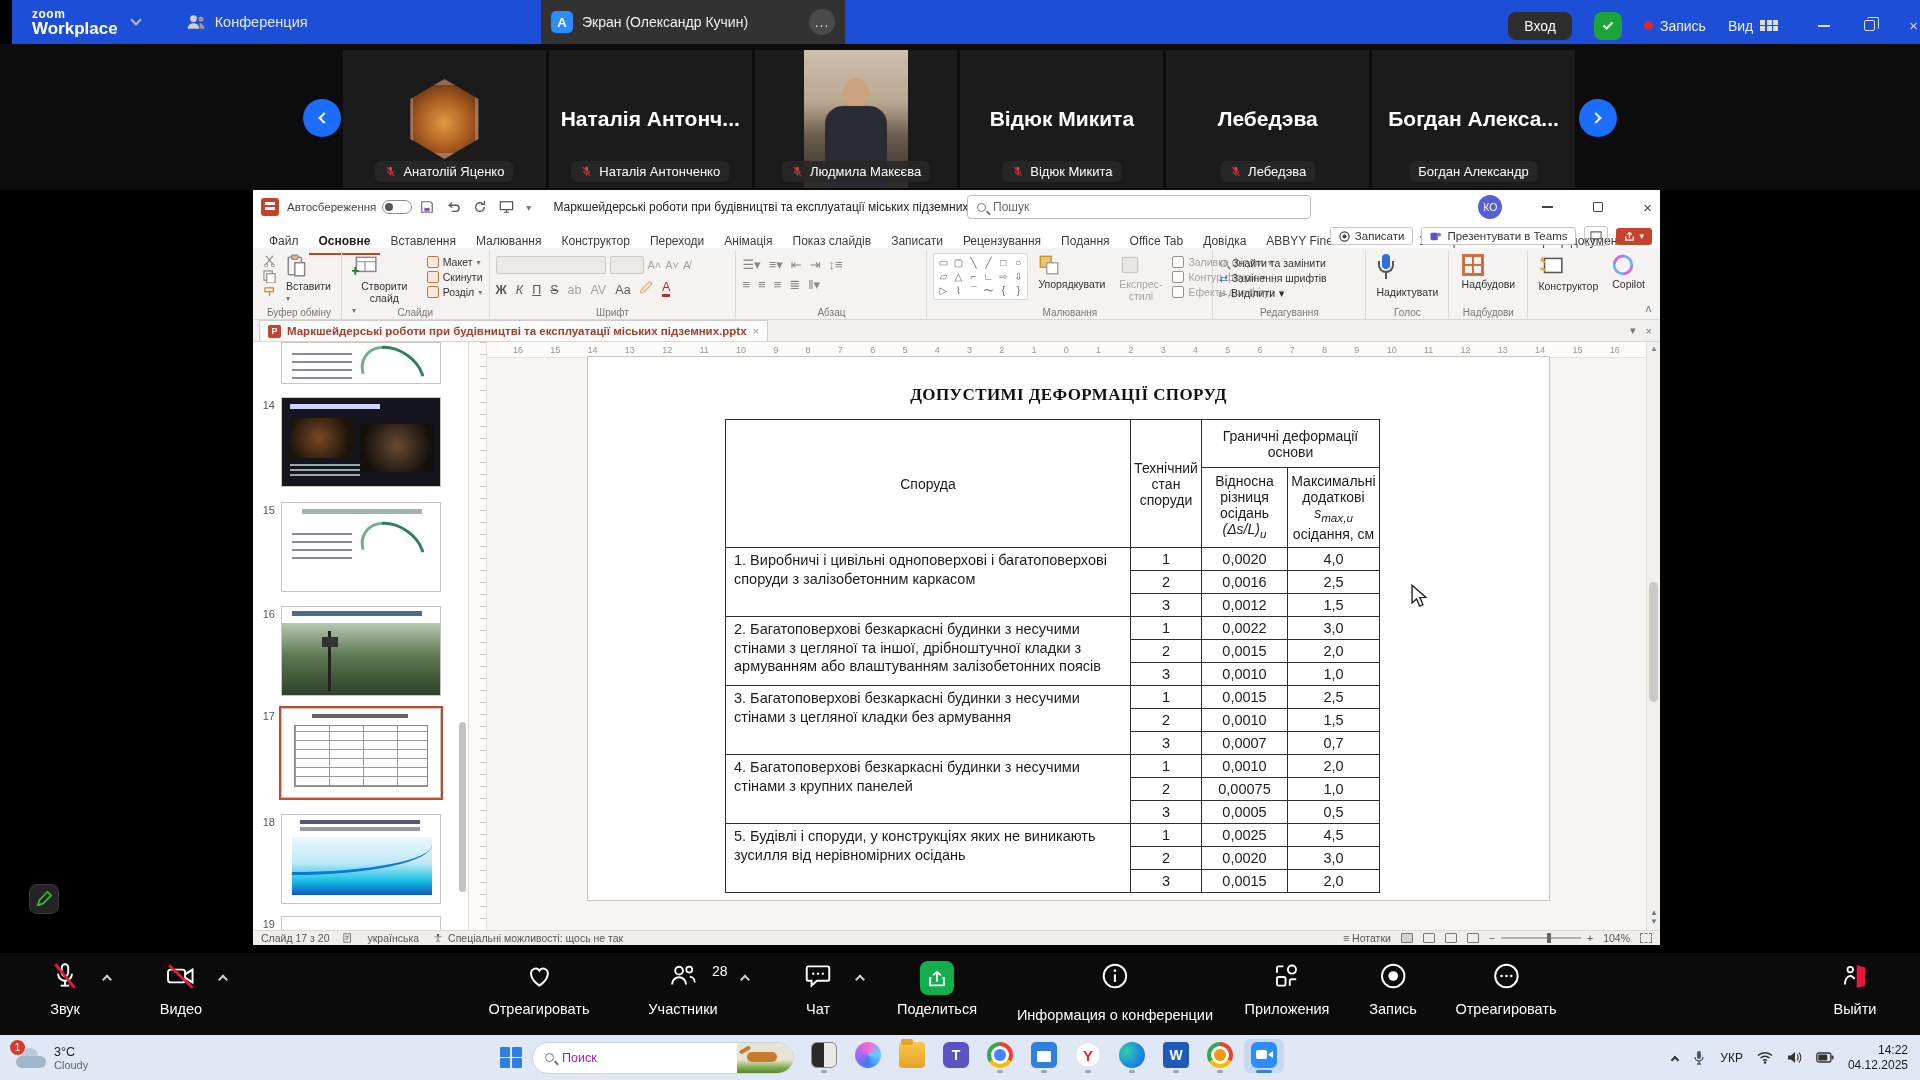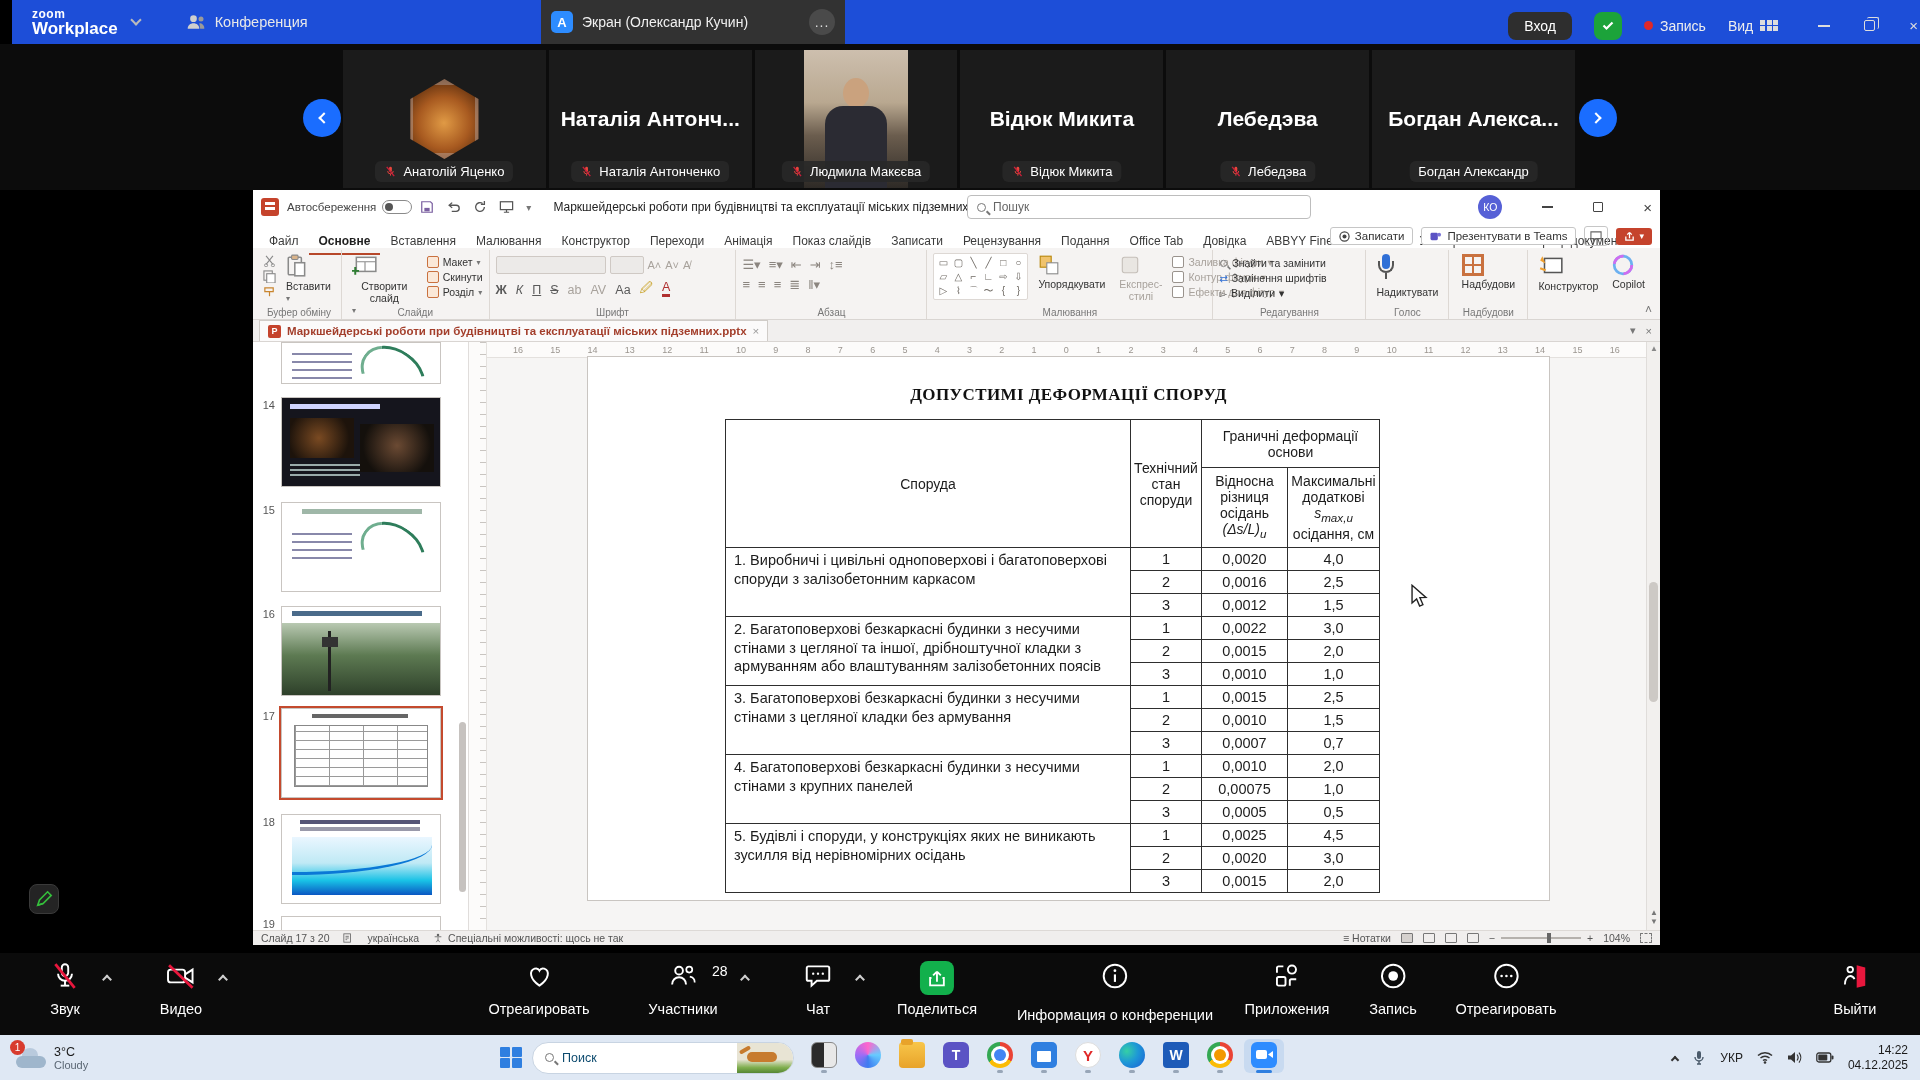--- a/index.html
+++ b/index.html
@@ -176,21 +176,21 @@
   .cloudic{width:30px;height:20px;position:relative;}
   .cloudic .c{position:absolute;left:0;bottom:0;width:30px;height:12px;border-radius:8px;background:#9fb6cc;}
   .cloudic .c2{position:absolute;left:6px;bottom:6px;width:16px;height:14px;border-radius:50%;background:#b9cadd;}
   .wbadge{position:absolute;left:-6px;top:-8px;width:15px;height:15px;border-radius:50%;background:#d83b2e;color:#fff;font-size:10px;display:flex;align-items:center;justify-content:center;}
   .wtxt .t1{font-size:12.5px;color:#1b1b1b;}
   .wtxt .t2{font-size:11px;color:#5a6673;}
   .tb-center{position:absolute;left:500px;display:flex;align-items:center;gap:10px;}
   .startic{width:22px;height:22px;display:grid;grid-template-columns:10px 10px;grid-template-rows:10px 10px;gap:1.5px;}
   .startic i{background:#2f7fe0;border-radius:1px;}
   .tsearchbar{width:262px;height:32px;border-radius:16px;background:#fff;border:1px solid #c8d4e2;display:flex;align-items:center;gap:8px;padding:0 0 0 12px;overflow:hidden;}
-  .tsearchbar .ph{font-size:12.5px;color:#0c4a6e;flex:1;}
+  .tsearchbar .ph{font-size:12.5px;color:#a21caf;flex:1;}
   .cheetah{width:56px;height:32px;background:linear-gradient(180deg,#e8e4d4 55%,#7fae4e 80%,#4e7f2e 100%);position:relative;}
   .cheetah .cat{position:absolute;left:10px;top:10px;width:30px;height:10px;border-radius:6px;background:#c77b2e;}
   .cheetah .tail{position:absolute;left:2px;top:6px;width:12px;height:4px;border-radius:3px;background:#c77b2e;transform:rotate(-30deg);}
   .appic{width:26px;height:26px;border-radius:6px;position:relative;flex:none;}
   .appslot{display:flex;flex-direction:column;align-items:center;gap:2px;width:40px;}
   .appslot .rundot{width:14px;height:3px;border-radius:2px;background:#98a6b8;opacity:0;}
   .appslot.running .rundot{opacity:1;width:6px;}
   .appslot.active{background:#c8daf0;border-radius:6px;padding-top:3px;margin-top:-3px;}
   .appslot.active .rundot{opacity:1;width:16px;background:#2f7fe0;}
   .ic-notepad{background:linear-gradient(90deg,#2b2b2b 50%,#e8e8e8 50%);border:1px solid #888;}

